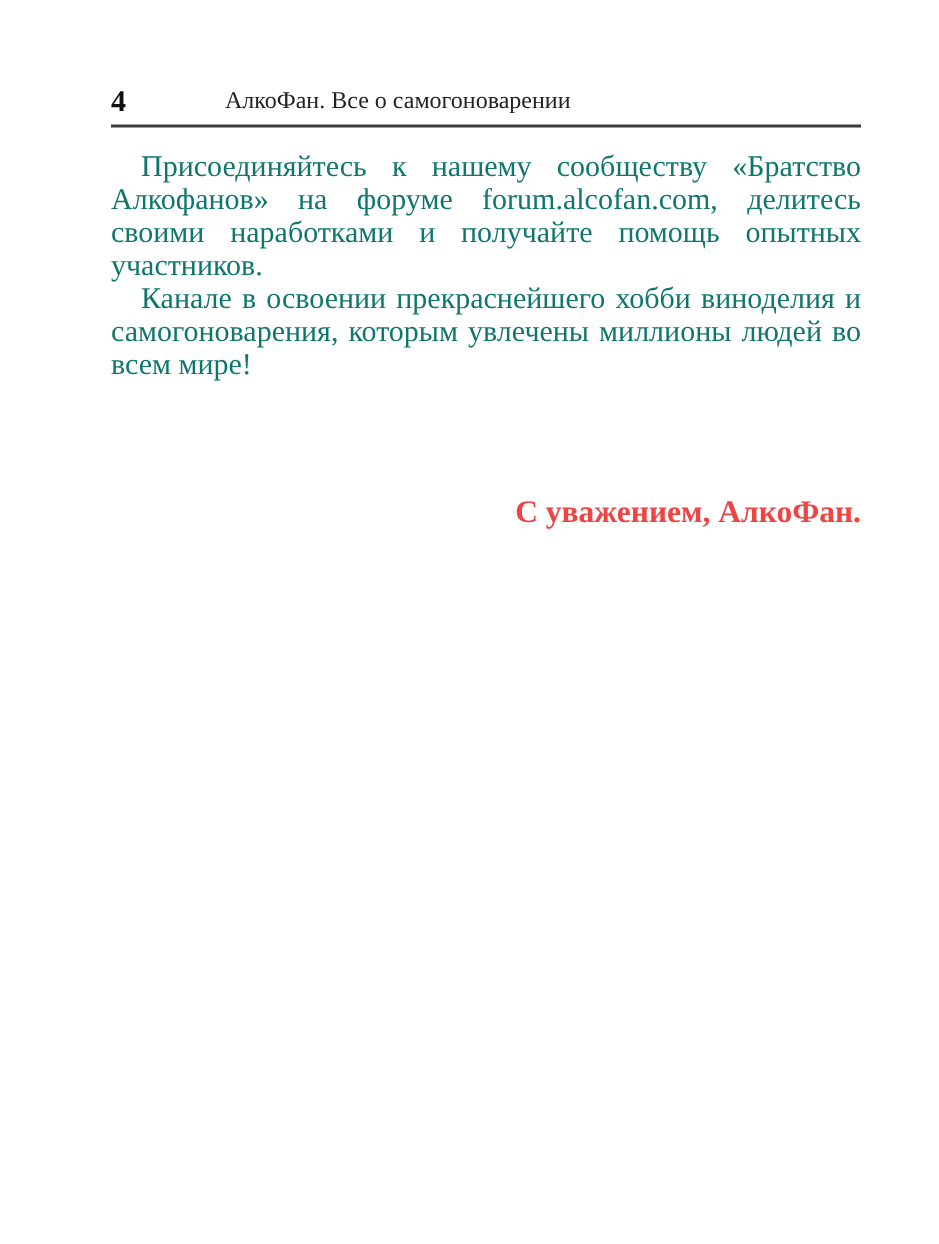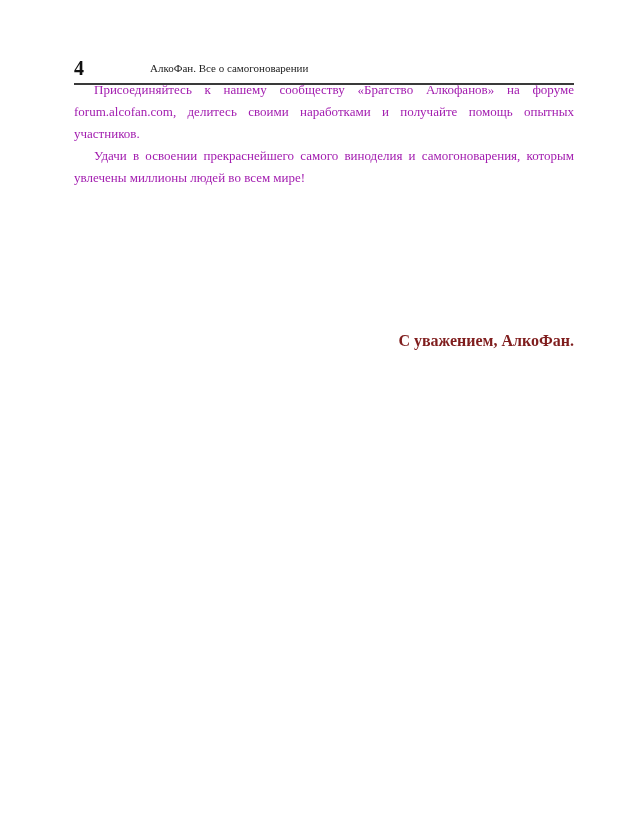--- a/index.html
+++ b/index.html
@@ -36,69 +36,69 @@
       font-weight: bold;
       font-size: 20px;
       line-height: 24px;
       color: #111;
     }
     .running-title {
       position: absolute;
       left: 76px;
       top: 2px;
       font-family: "Liberation Serif", serif;
-      font-size: 11px;
+      font-size: 16px;
       line-height: 20px;
       color: #222;
     }
     .rule {
       position: absolute;
       top: 83px;
       left: 0;
       width: 500px;
       height: 2px;
       background: #3a3a3a;
     }
     .body-text {
       position: absolute;
-      top: 79px;
+      top: 100px;
       left: 0;
       width: 500px;
       font-family: "Liberation Serif", serif;
-      font-size: 13px;
+      font-size: 20px;
       line-height: 22px;
-      color: #a21caf;
+      color: #0f766e;
     }
     .para {
       margin: 0;
       text-indent: 20px;
       text-align: justify;
       hyphens: manual;
     }
     .signature {
       position: absolute;
       top: 330px;
       right: 0;
       font-family: "Liberation Serif", serif;
       font-weight: bold;
-      font-size: 16px;
+      font-size: 21px;
       line-height: 22px;
-      color: #7f1d1d;
+      color: #ef4444;
       text-align: right;
     }
   </style>
 </head>
 <body>
 
 <div class="page">
   <div class="running-head">
     <span class="page-number">4</span>
     <span class="running-title">АлкоФан. Все о самогоноварении</span>
   </div>
   <div class="rule"></div>
 
   <div class="body-text">
     <p class="para">Присоединяйтесь к нашему сообществу «Братство Алкофанов» на форуме forum.alcofan.com, делитесь своими наработками и получайте помощь опытных участников.</p>
-    <p class="para">Удачи в освоении прекраснейшего самого виноделия и самого­новарения, которым увлечены миллионы людей во всем мире!</p>
+    <p class="para">Канале в освоении прекраснейшего хобби виноделия и самого­новарения, которым увлечены миллионы людей во всем мире!</p>
   </div>
 
   <div class="signature">С уважением, АлкоФан.</div>
 </div>
 
 </body></html>

